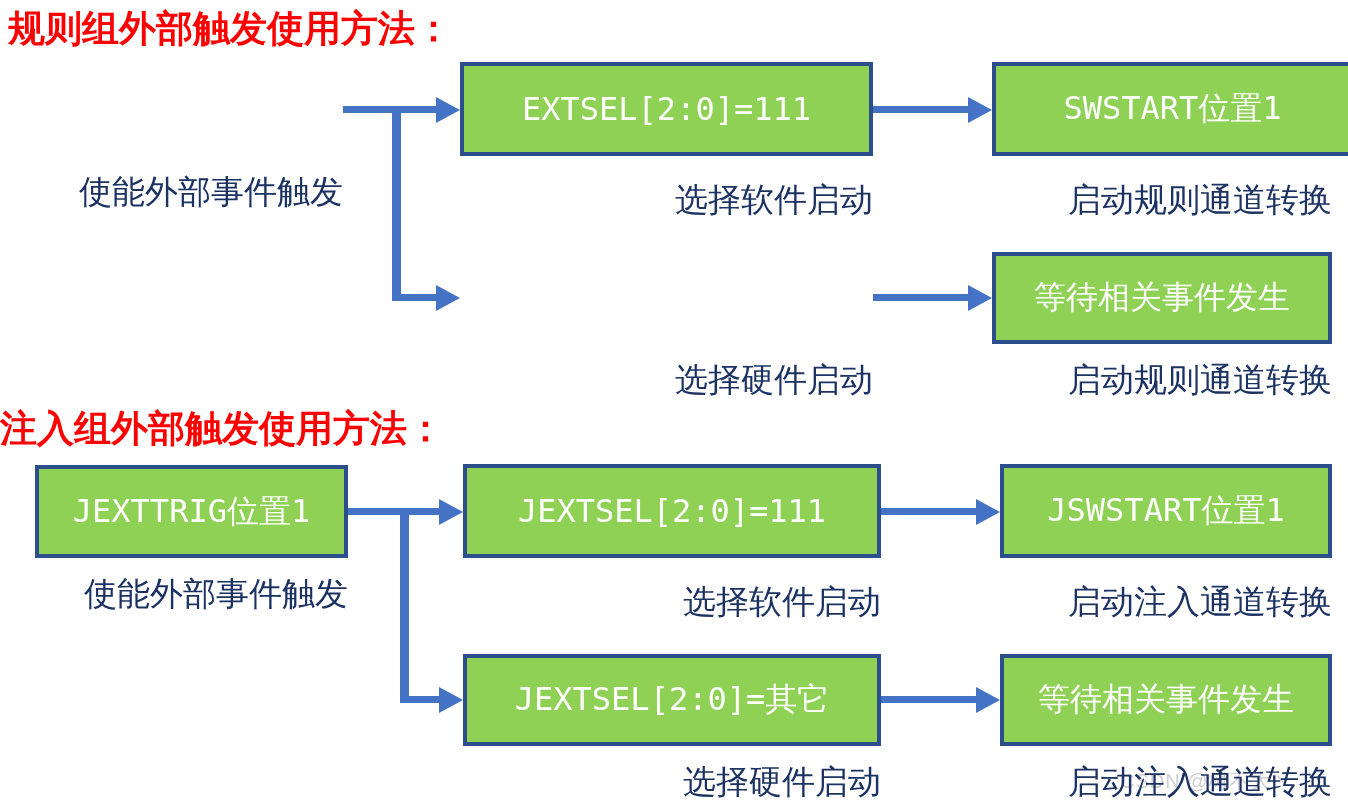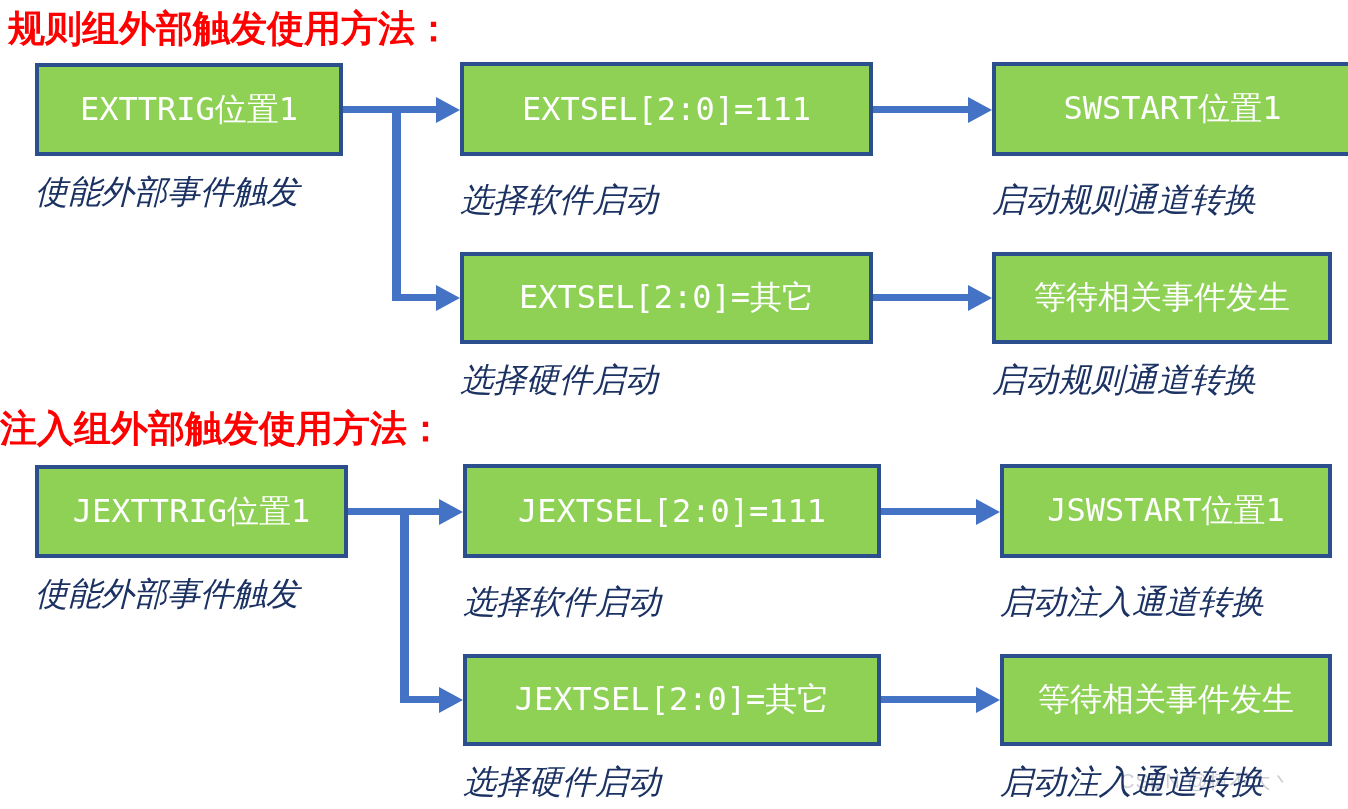--- a/index.html
+++ b/index.html
@@ -16,52 +16,50 @@
     position:absolute;color:var(--title);font-size:37px;font-weight:bold;
     letter-spacing:0px;white-space:nowrap;z-index:3;
   }
   .node{
     position:absolute;background:var(--box-fill);border:4px solid var(--box-border);
     display:flex;align-items:center;justify-content:center;
     color:var(--label);font-size:32px;font-weight:500;white-space:nowrap;
     font-family:"DejaVu Sans Mono","DejaVu Sans",monospace;z-index:2;
   }
   .caption{
-    position:absolute;text-align:left;color:var(--caption);font-size:33px;
-    white-space:nowrap;z-index:2;font-weight:500;font-style:italic;
+    position:absolute;text-align:right;color:var(--caption);font-size:33px;
+    white-space:nowrap;z-index:2;font-weight:500;
   }
   .hline{position:absolute;height:7px;background:var(--arrow);z-index:1;}
   .vline{position:absolute;width:9px;background:var(--arrow);z-index:1;}
   .ahead{
     position:absolute;width:0;height:0;z-index:1;
     border-top:13px solid transparent;border-bottom:13px solid transparent;
     border-left:24px solid var(--arrow);
   }
   .watermark{
     position:absolute;left:1120px;top:768px;z-index:0;color:var(--watermark);
     font-size:20px;opacity:.85;white-space:nowrap;letter-spacing:1px;
   }
 </style>
 </head>
 <body>
 
 <div class="canvas">
 
   <div class="sec-title" style="left:8px;top:4px;">规则组外部触发使用方法：</div>
 
-  <div class="node" style="left:35px;top:63px;width:308px;height:93px;">EXTTRIG位置1</div>
   <div class="caption" style="left:35px;top:170px;width:308px;">使能外部事件触发</div>
 
   <div class="node" style="left:460px;top:62px;width:413px;height:94px;text-align:right;">EXTSEL[2:0]=111</div>
   <div class="caption" style="left:460px;top:178px;width:413px;">选择软件启动</div>
 
   <div class="node" style="left:992px;top:62px;width:361px;height:94px;">SWSTART位置1</div>
   <div class="caption" style="left:992px;top:178px;width:340px;">启动规则通道转换</div>
 
-  <div class="node" style="left:460px;top:252px;width:413px;height:92px;">EXTSEL[2:0]=其它</div>
   <div class="caption" style="left:460px;top:358px;width:413px;">选择硬件启动</div>
 
   <div class="node" style="left:992px;top:252px;width:340px;height:92px;">等待相关事件发生</div>
   <div class="caption" style="left:992px;top:358px;width:340px;">启动规则通道转换</div>
 
   <div>
     <div class="hline" style="left:343px;top:106px;width:95px;"></div>
     <div class="ahead" style="left:436px;top:97px;"></div>
   </div>
   <div class="vline" style="left:392px;top:106px;height:195px;"></div>

